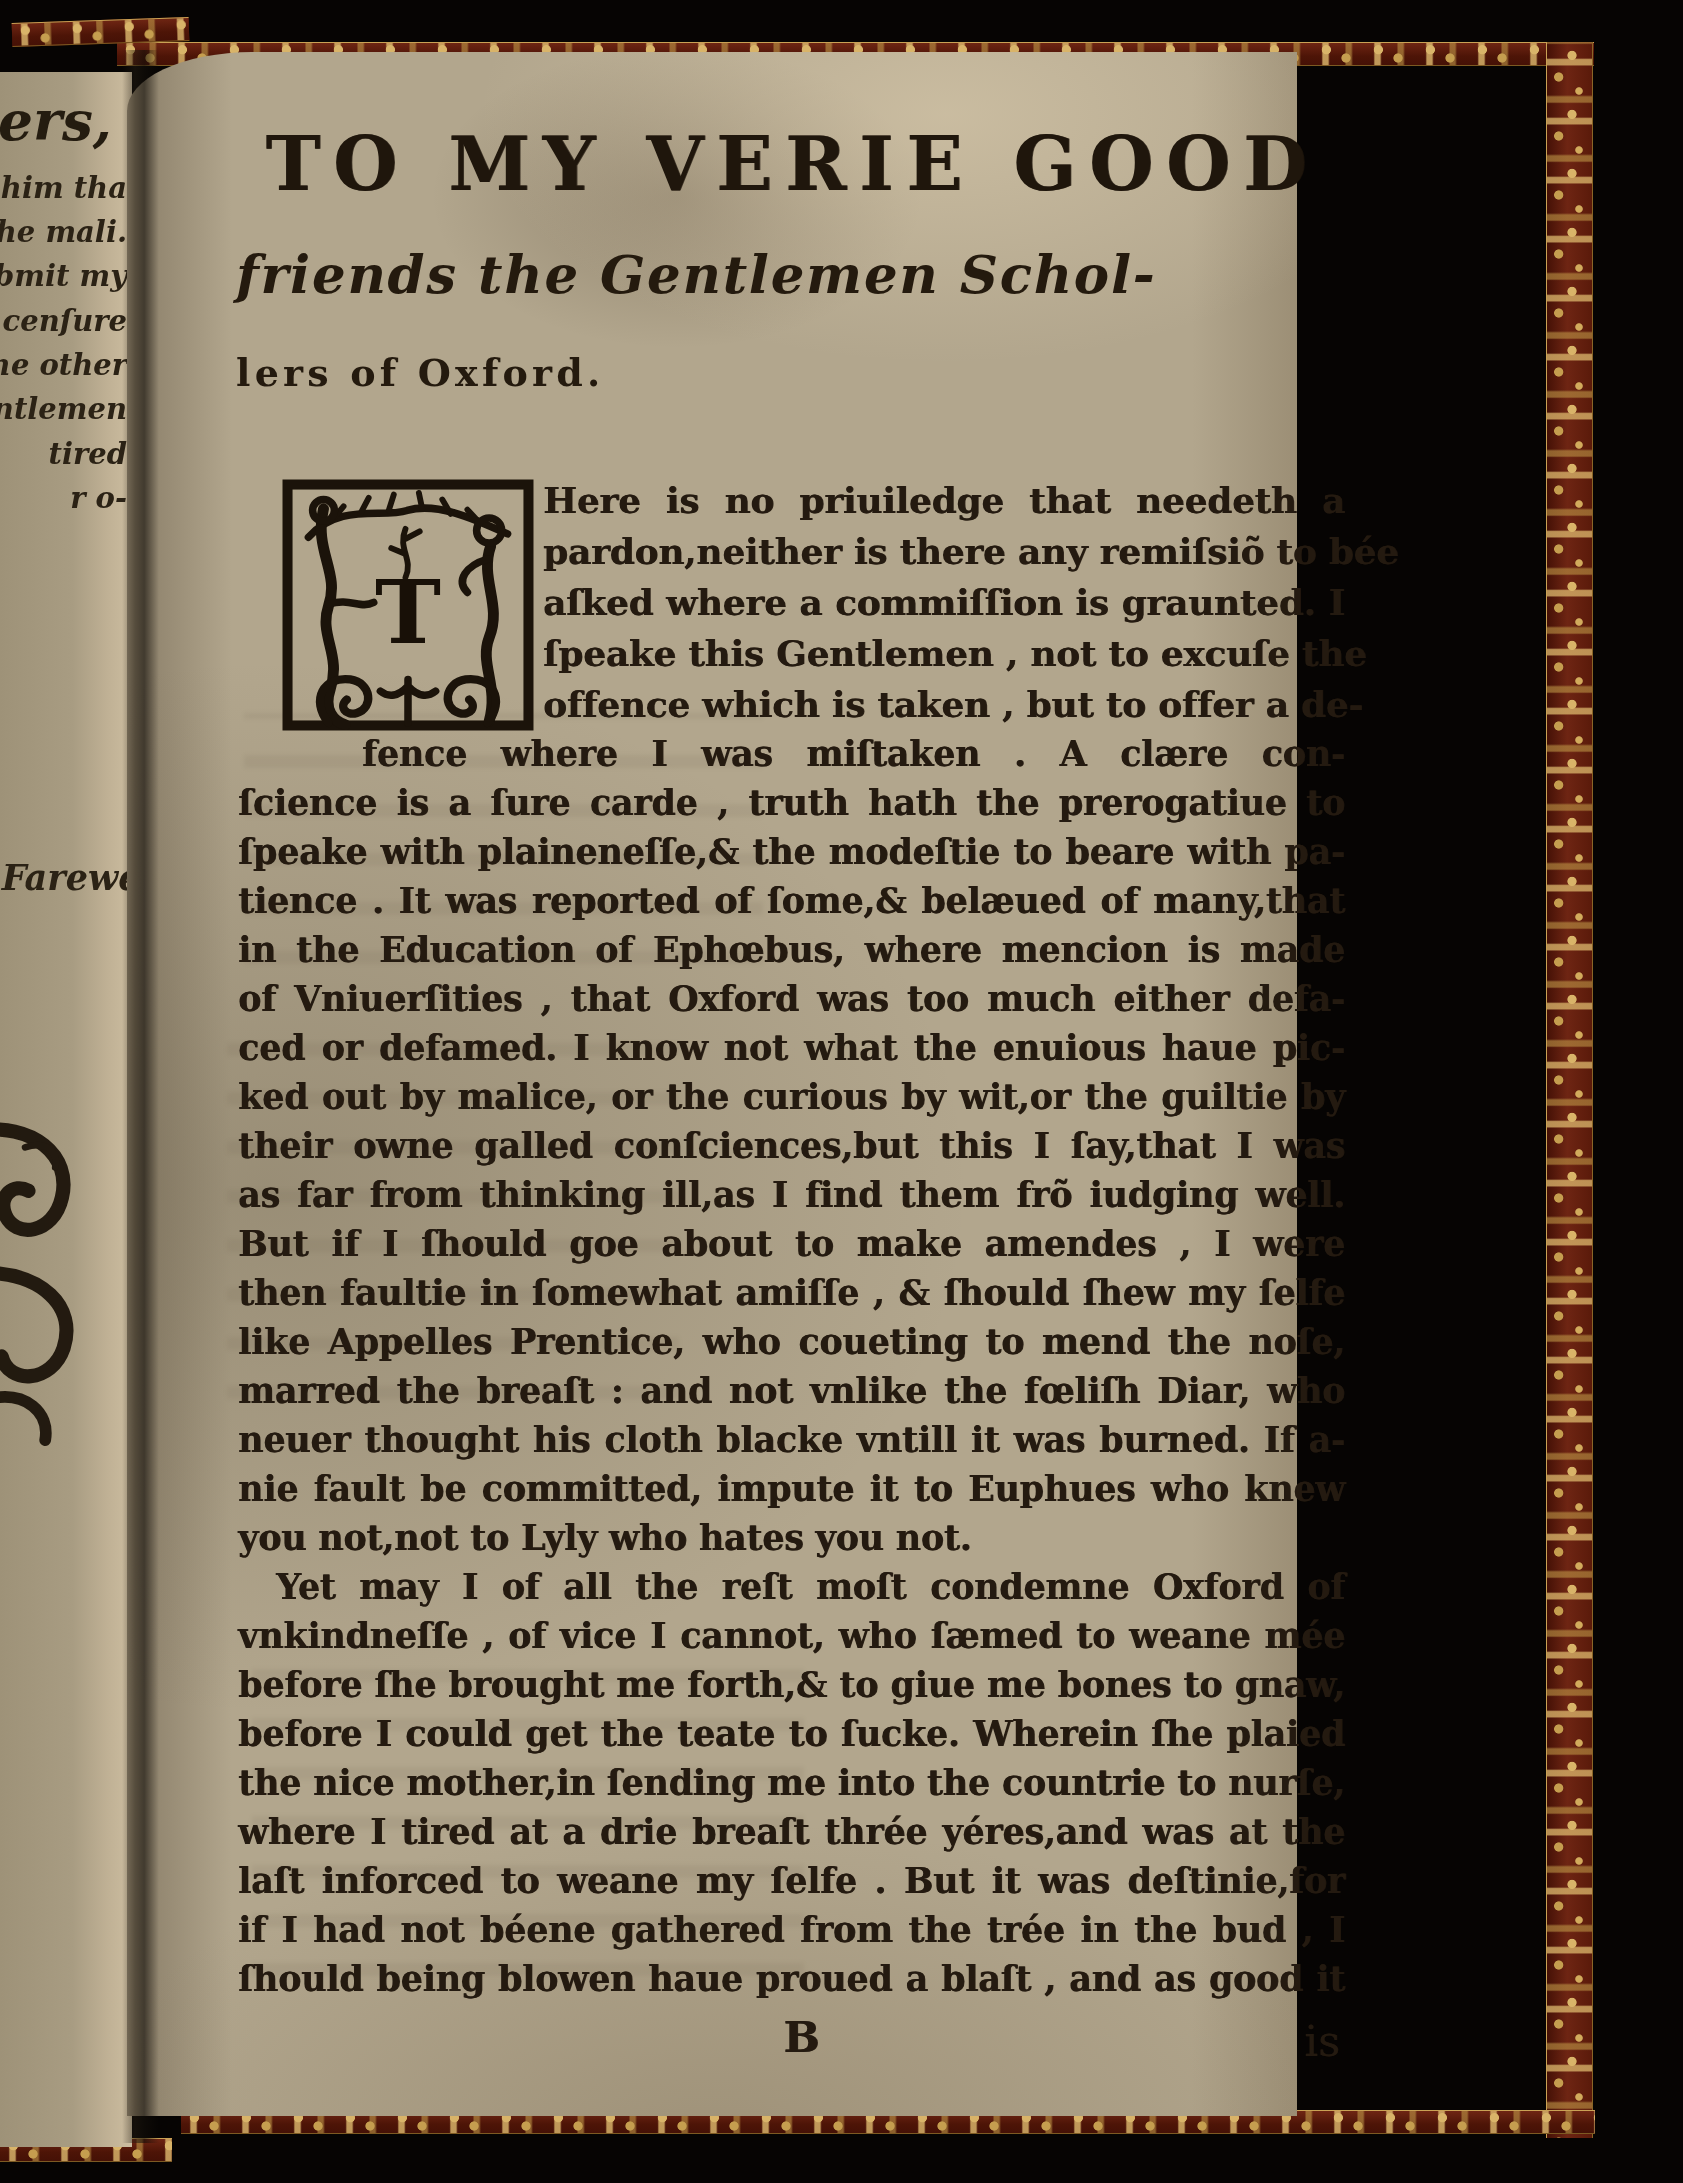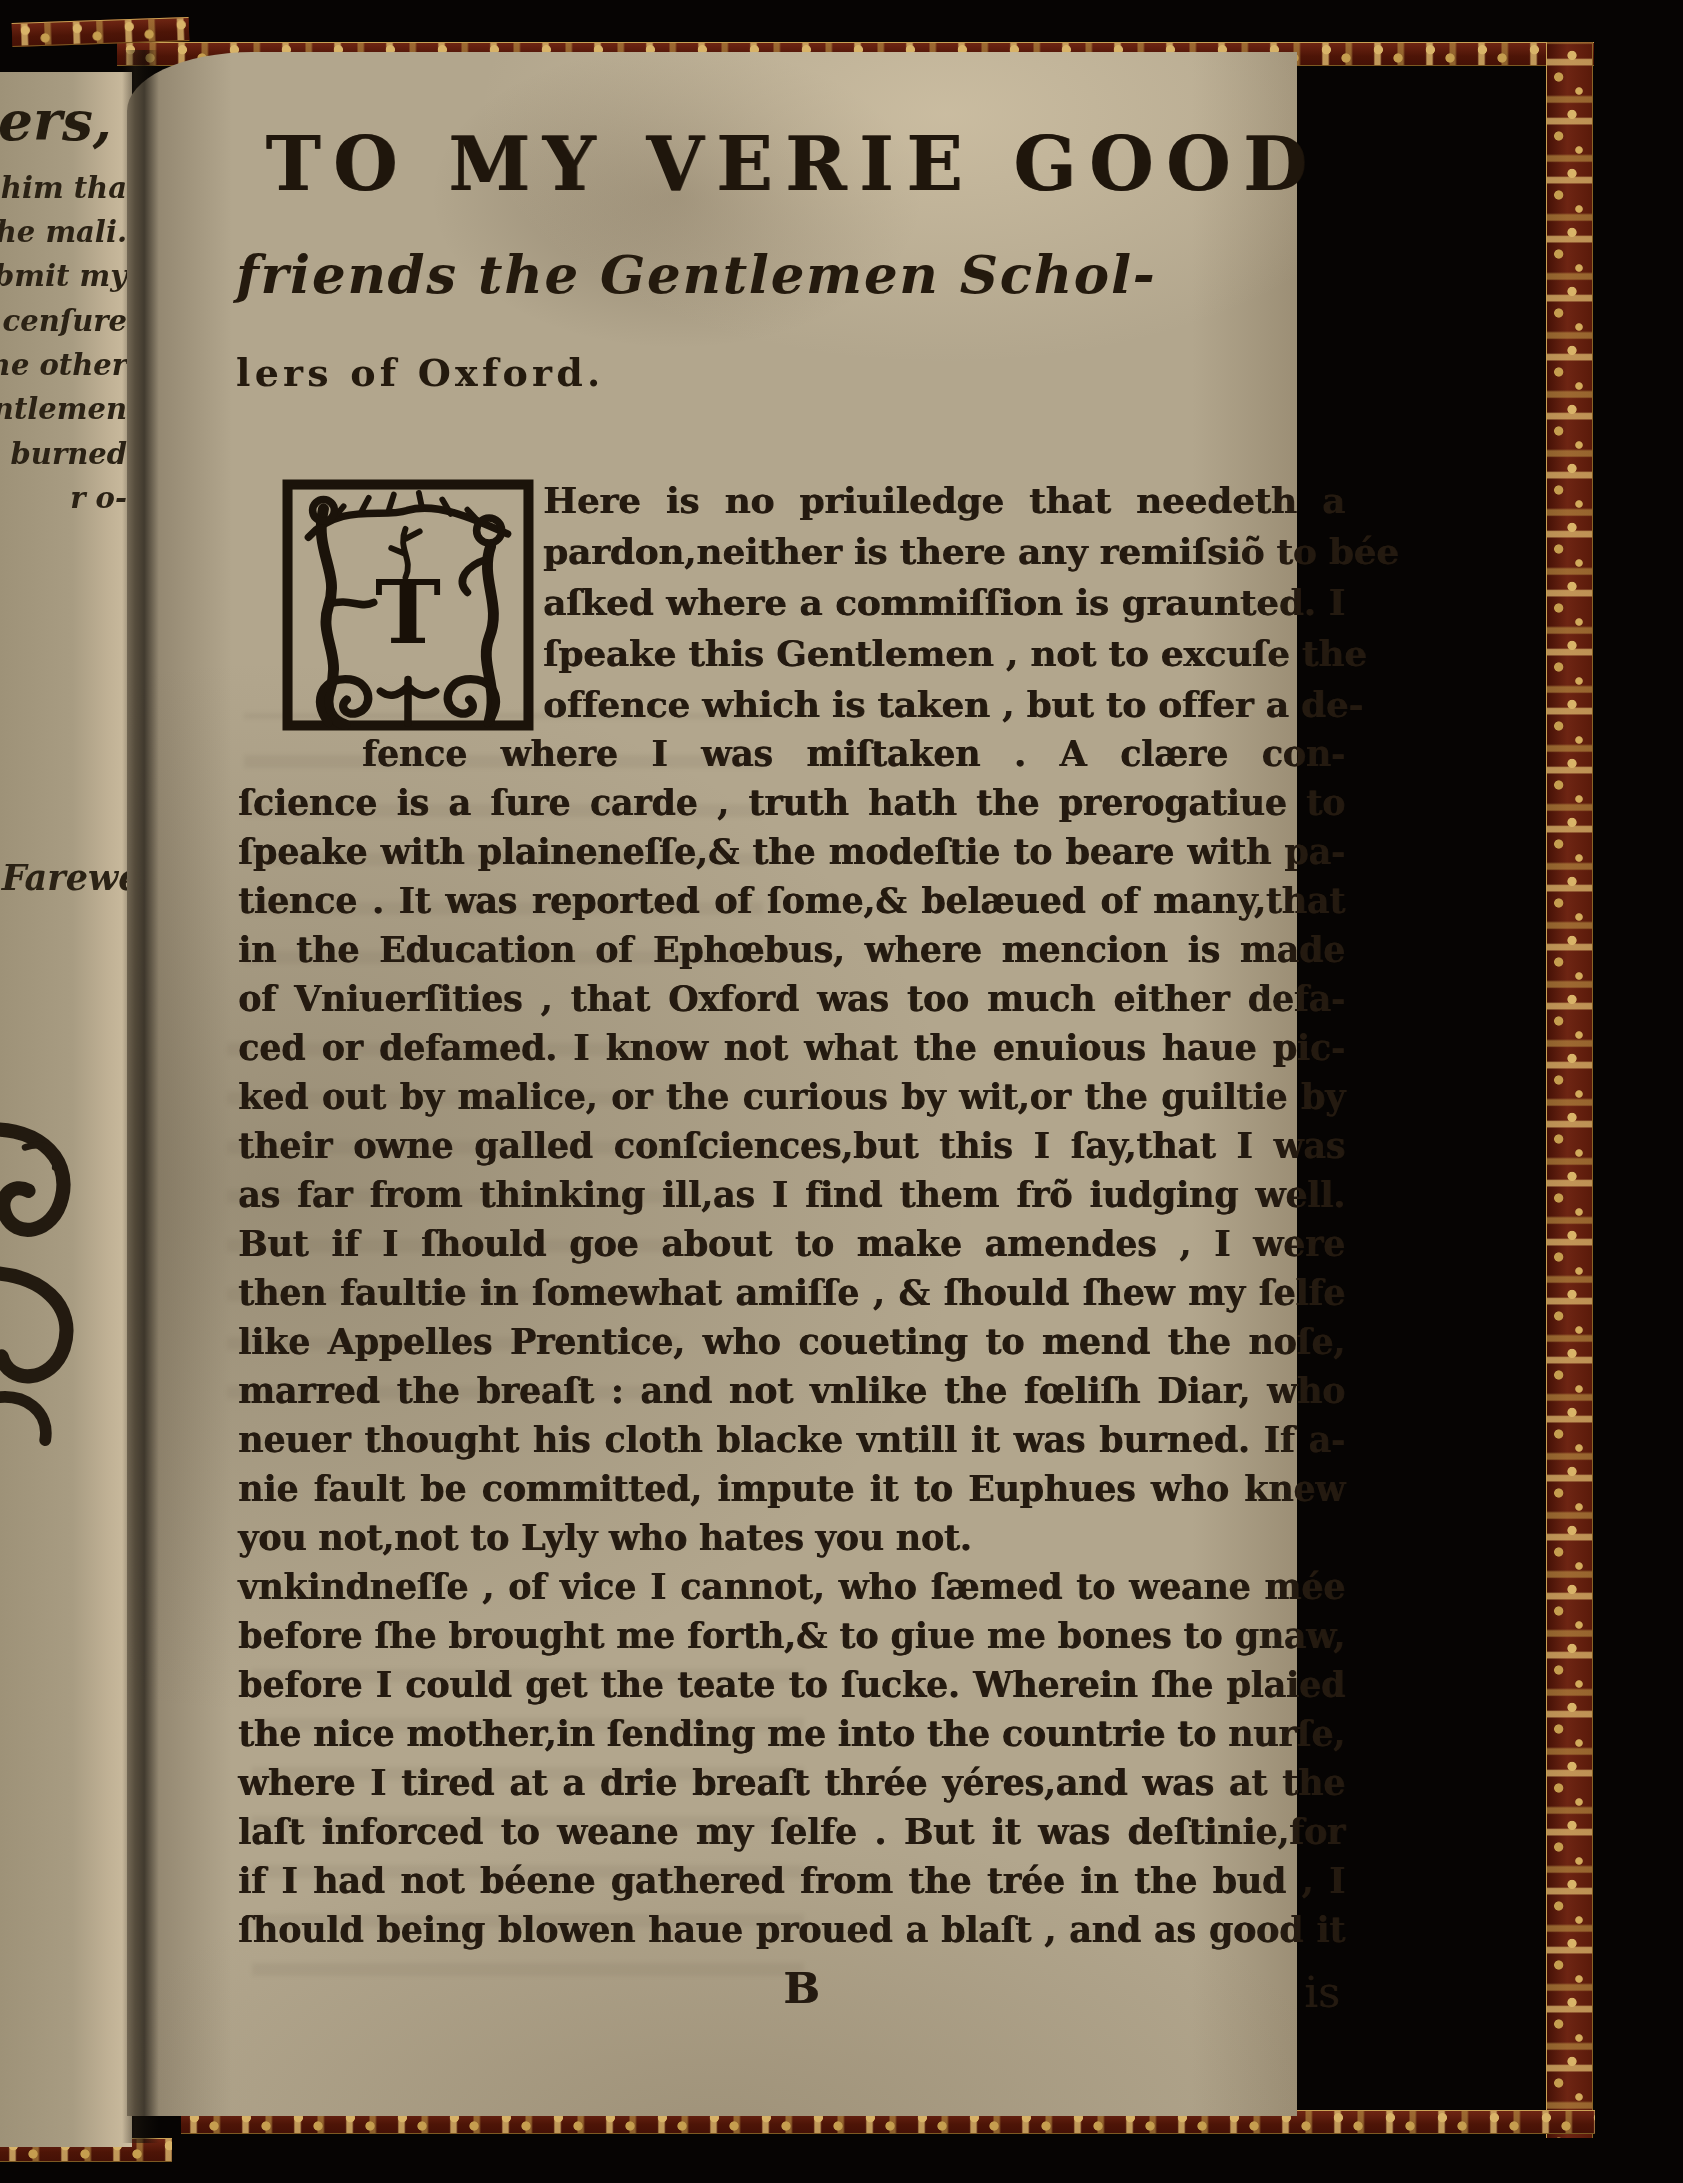--- a/index.html
+++ b/index.html
@@ -95,21 +95,21 @@
   <div class="gilt-h edge-bottomleft"></div>
 
   <div class="left-page">
     <div class="frag frag-big" style="top:11.7px">ers,</div>
     <div class="frag" style="top:94px">t, and him tha</div>
     <div class="frag" style="top:138px">oud : the mali.</div>
     <div class="frag" style="top:182px">. I ſubmit my</div>
     <div class="frag" style="top:227px">ne the cenſure</div>
     <div class="frag" style="top:271px">n, the other</div>
     <div class="frag" style="top:315px">Gentlemen</div>
-    <div class="frag" style="top:360px">burned</div>
+    <div class="frag" style="top:360px">tired</div>
     <div class="frag" style="top:404px">r o-</div>
     <div class="farewell" style="top:785px">Farewell.</div>
     <svg class="left-ornament" viewBox="0 0 104 430">
       <g fill="none" stroke="#181007" stroke-linecap="round">
         <path d="M-30 40 C40 30 86 70 74 120 C64 164 18 170 6 140 C-2 118 16 102 34 112" stroke-width="17"></path>
         <path d="M-20 210 C50 210 92 250 76 300 C62 342 10 344 2 310" stroke-width="17"></path>
         <path d="M-10 360 C30 352 60 376 54 410" stroke-width="14"></path>
         <path d="M30 60 C54 52 70 64 66 84" stroke-width="8"></path>
       </g>
     </svg>
@@ -163,20 +163,21 @@
       <div class="bl">their owne galled conſciences,but this I ſay,that I was</div>
       <div class="bl">as far from thinking ill,as I find them frõ iudging well.</div>
       <div class="bl">But if I ſhould goe about to make amendes , I were</div>
       <div class="bl">then faultie in ſomewhat amiſſe , &amp; ſhould ſhew my ſelfe</div>
       <div class="bl">like Appelles Prentice, who coueting to mend the noſe,</div>
       <div class="bl">marred the breaſt : and not vnlike the fœliſh Diar, who</div>
       <div class="bl">neuer thought his cloth blacke vntill it was burned. If a-</div>
       <div class="bl">nie fault be committed, impute it to Euphues who knew</div>
       <div class="bl noj">you not,not to Lyly who hates you not.</div>
 
+      <div class="bl p2-first">Yet may I of all the reſt moſt condemne Oxford of</div>
       <div class="bl">vnkindneſſe , of vice I cannot, who ſæmed to weane mée</div>
       <div class="bl">before ſhe brought me forth,&amp; to giue me bones to gnaw,</div>
       <div class="bl">before I could get the teate to ſucke. Wherein ſhe plaied</div>
       <div class="bl">the nice mother,in ſending me into the countrie to nurſe,</div>
       <div class="bl">where I tired at a drie breaſt thrée yéres,and was at the</div>
       <div class="bl">laſt inforced to weane my ſelfe . But it was deſtinie,for</div>
       <div class="bl">if I had not béene gathered from the trée in the bud , I</div>
       <div class="bl">ſhould being blowen haue proued a blaſt , and as good it</div>
 
       <div class="footer-line">

